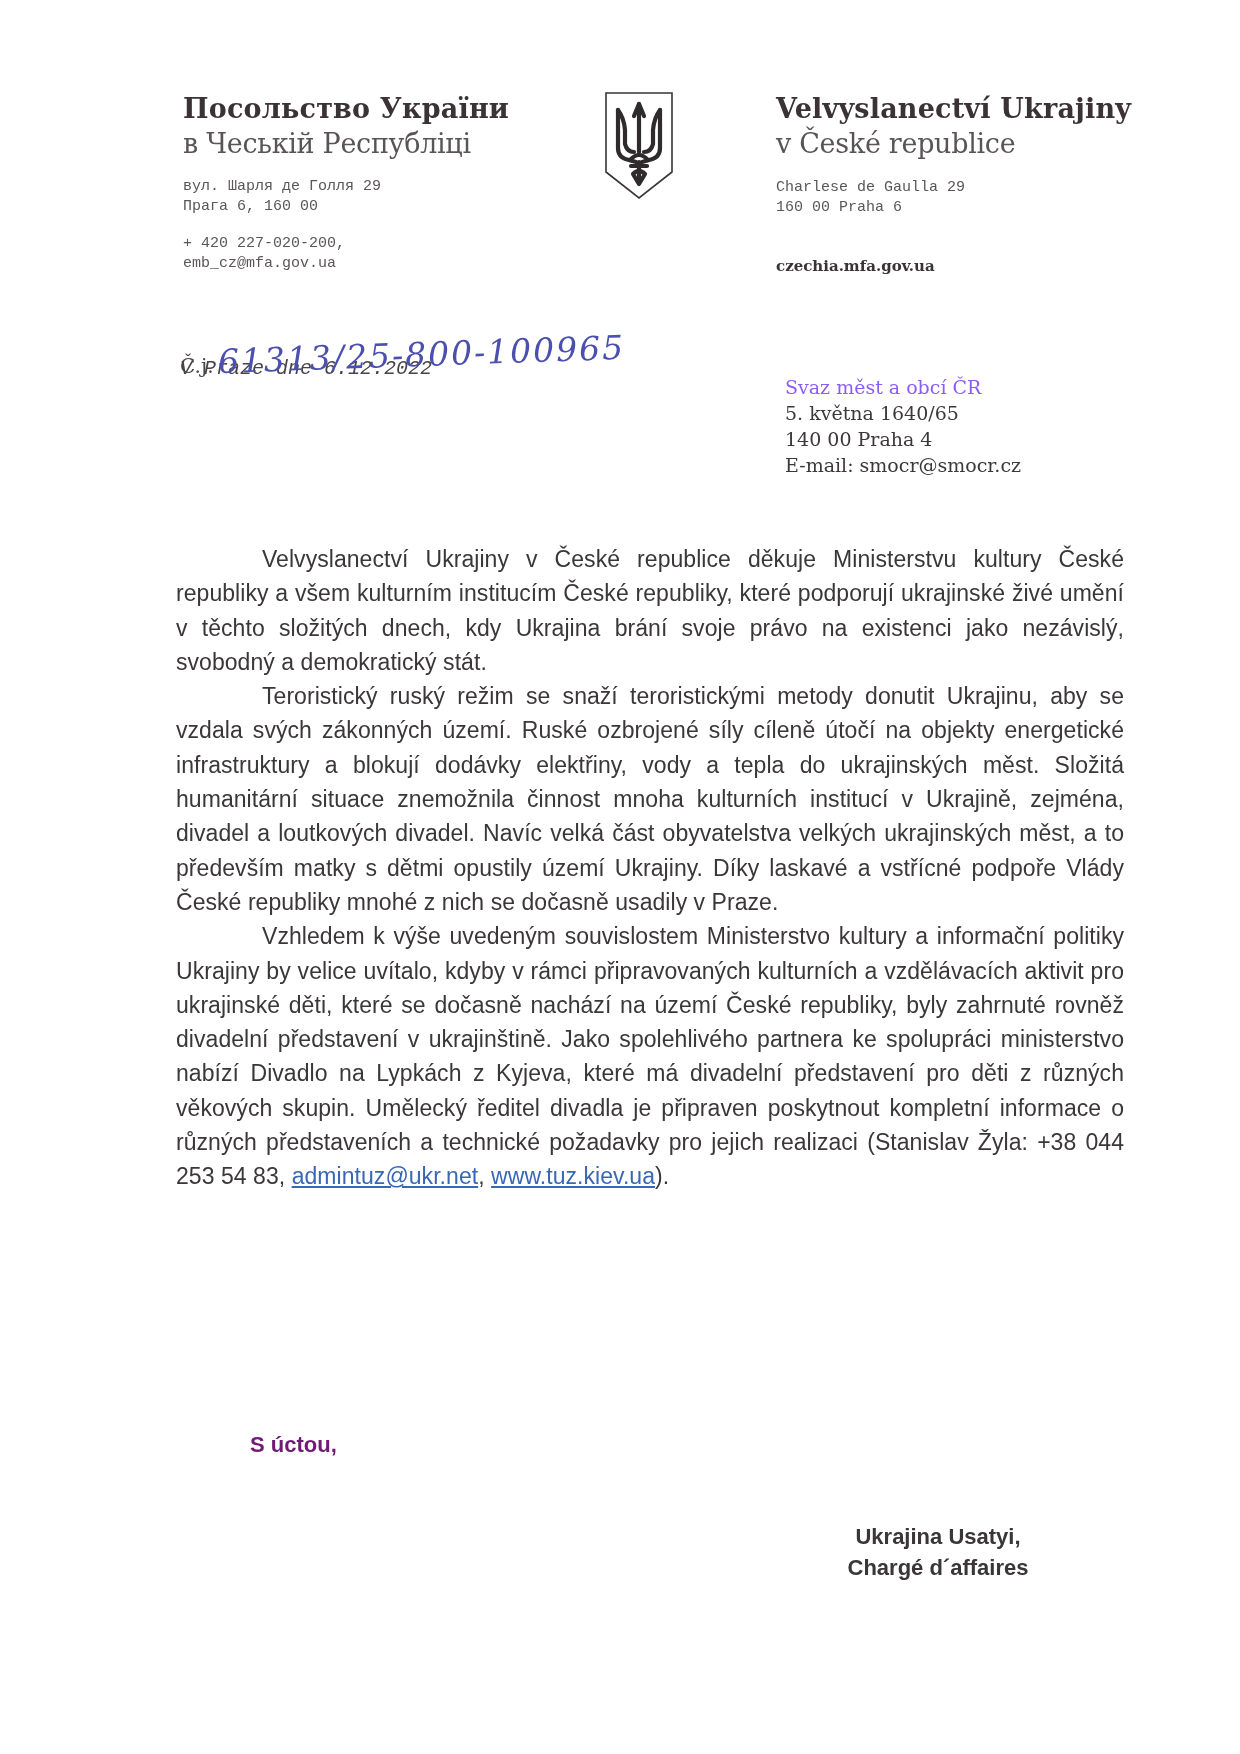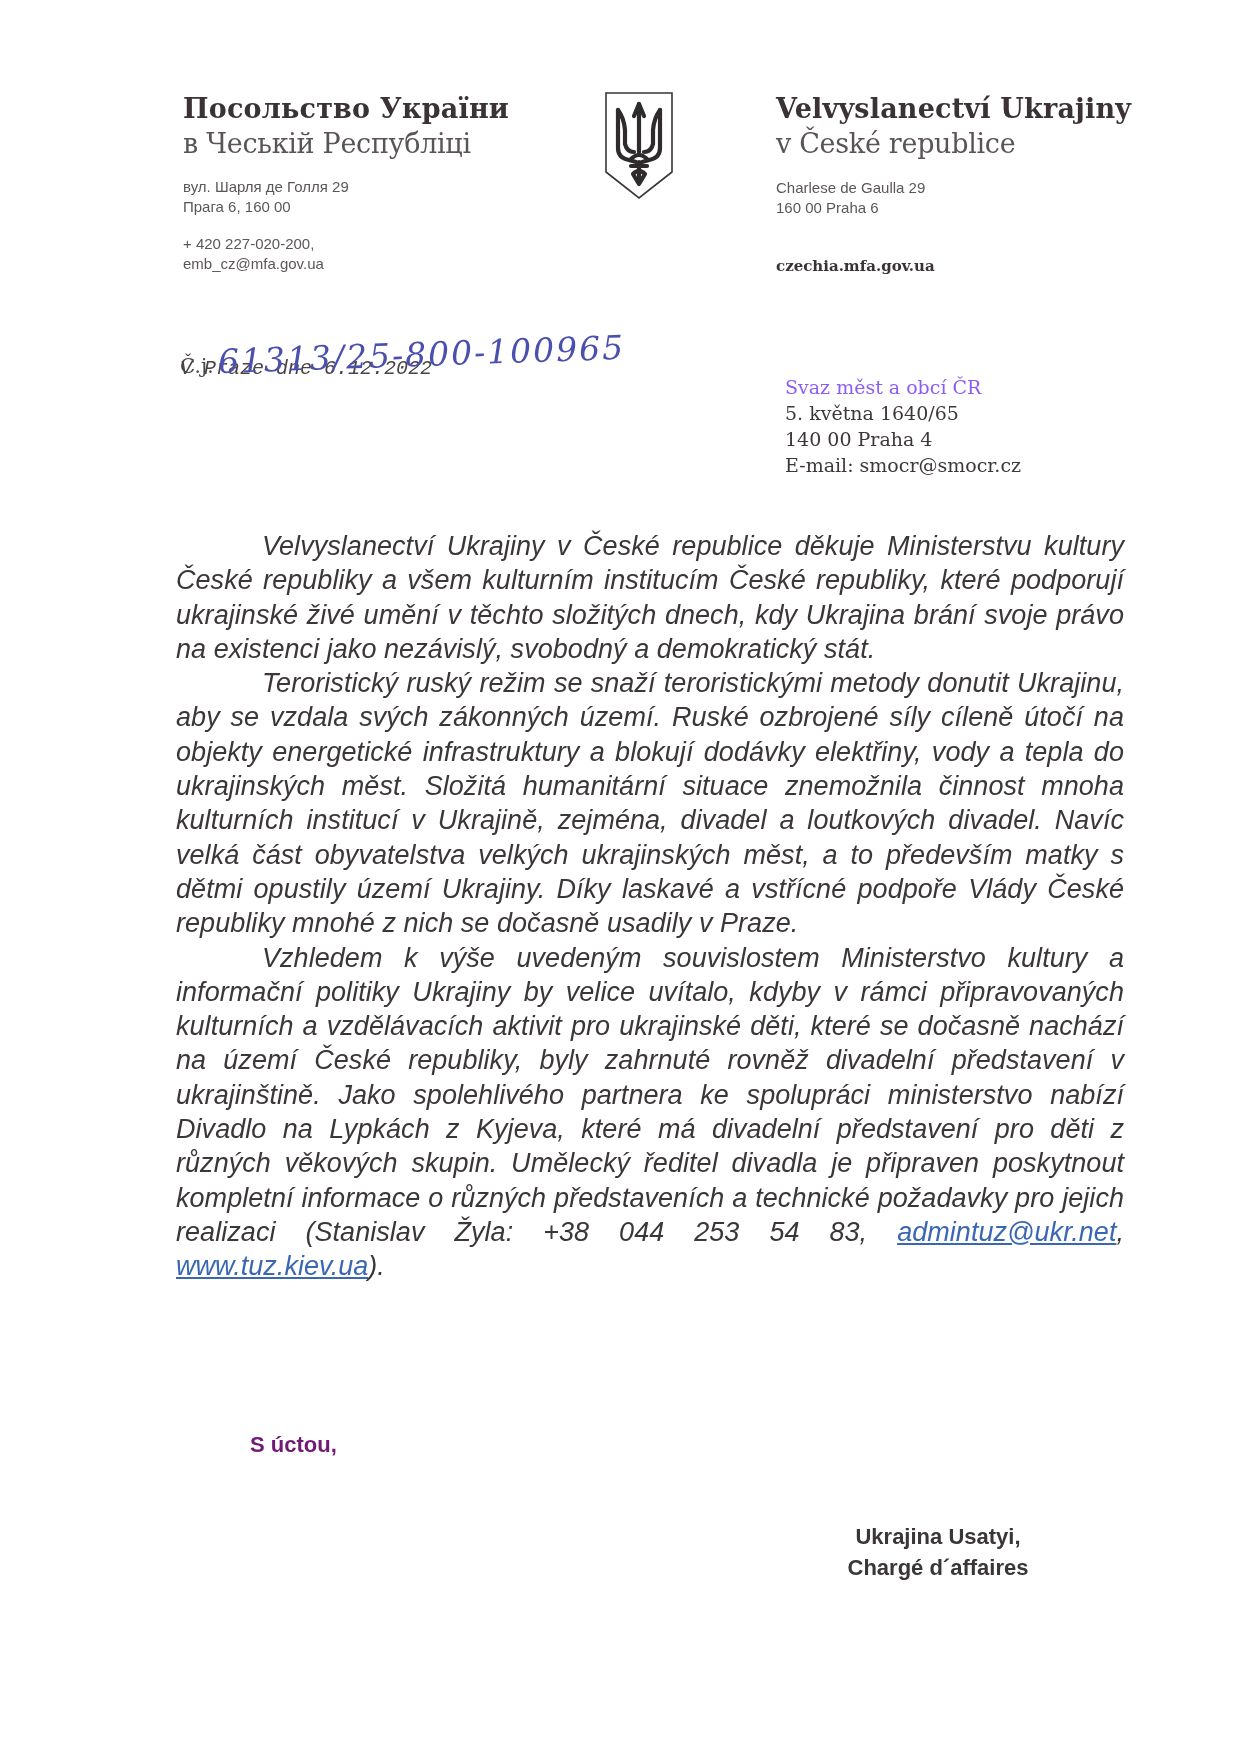--- a/index.html
+++ b/index.html
@@ -27,21 +27,21 @@
     }
     .hdr-sub {
       font-family: "DejaVu Serif", serif;
       font-weight: 300;
       font-size: 27px;
       color: #5a5456;
       white-space: nowrap;
       letter-spacing: -0.3px;
     }
     .hdr-small {
-      font-family: Liberation Sans, sans-serif;
+      font-family: Liberation Mono, monospace;
       font-size: 15px;
       line-height: 20px;
       color: #5c5658;
       white-space: nowrap;
     }
     .hdr-web {
       font-family: "DejaVu Serif", serif;
       font-weight: bold;
       font-size: 15px;
       color: #3a3235;
@@ -86,29 +86,28 @@
       white-space: nowrap;
     }
     .recip-name {
       font-weight: normal;
       color: #8b5cf6;
     }
 
     
     .body-text {
       left: 176px;
-      top: 529px;
+      top: 542px;
       width: 948px;
       font-family: "Liberation Sans", sans-serif;
-      font-size: 27px;
+      font-size: 23px;
       line-height: 34.3px;
       color: #3b3637;
       text-align: justify;
       letter-spacing: 0.05px;
-      font-style: italic;
     }
     .body-text p {
       margin: 0;
       text-indent: 86px;
     }
     .body-text a {
       color: #3a67b4;
       text-decoration: underline;
     }
 

